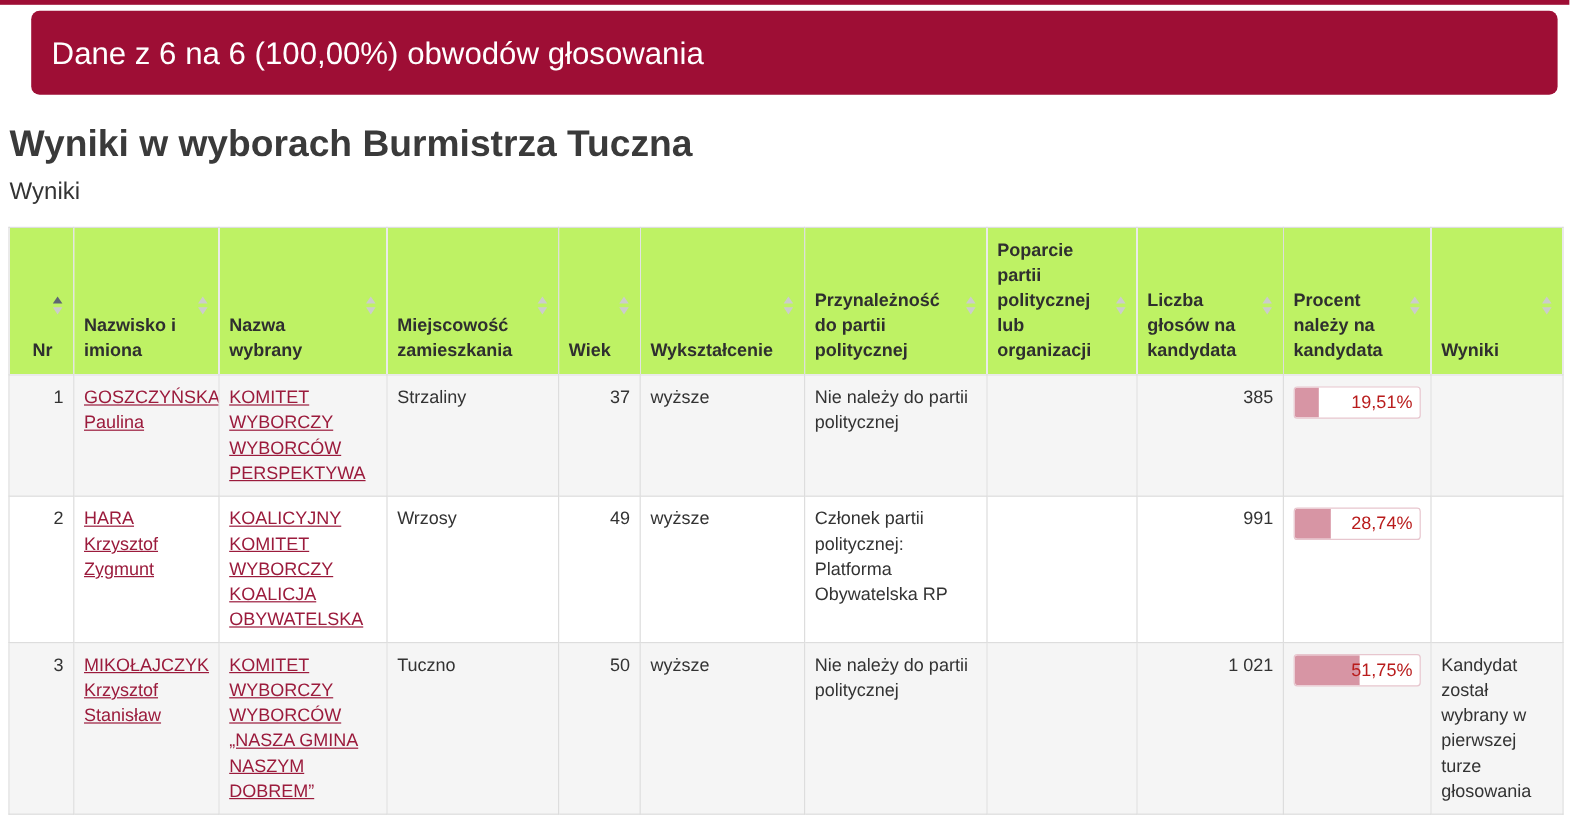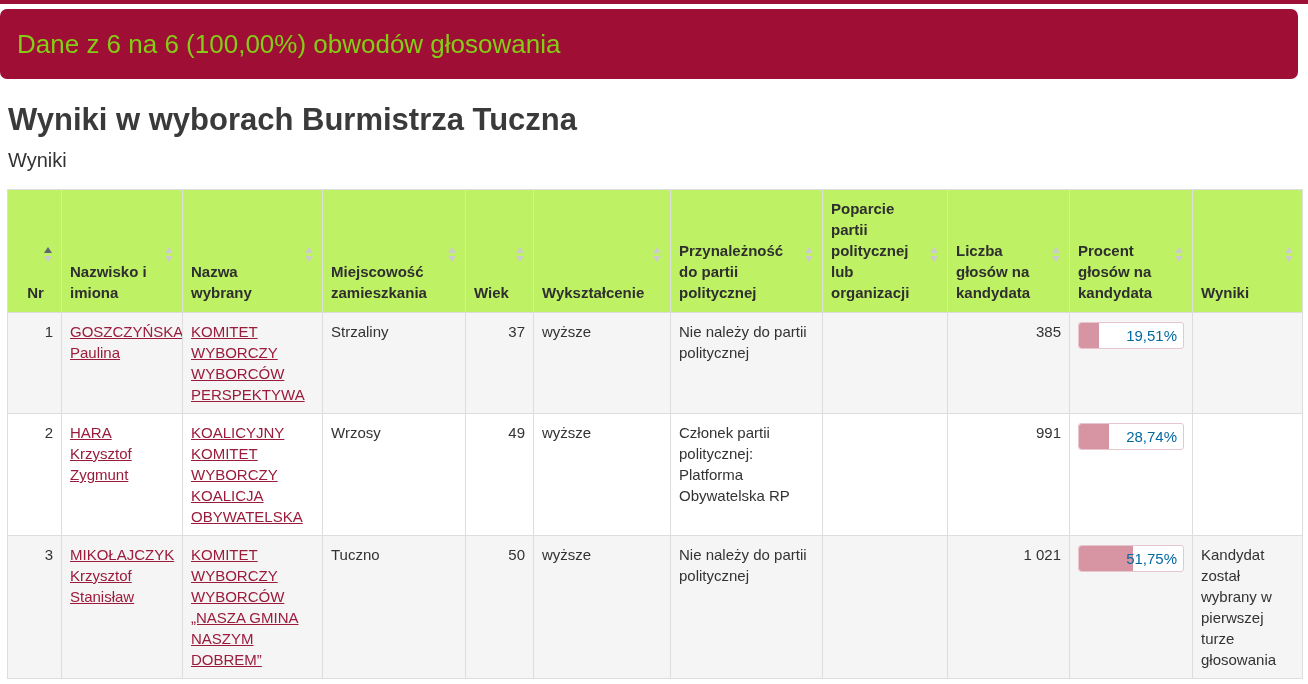--- a/index.html
+++ b/index.html
@@ -4,22 +4,22 @@
 <style>
   * { box-sizing: border-box; }
   html, body { margin: 0; padding: 0; }
   body {
     width: 1308px; height: 684px; overflow: hidden;
     font-family: "Liberation Sans", sans-serif;
     color: #333; background: #fff;
   }
   .top-strip { height: 4px; background: #9e0e35; }
   .banner {
-    margin: 5px 10px 0 0; height: 70px;
-    background: #9e0e35; color: #84cc16;
+    margin: 5px 10px 0 26px; height: 70px;
+    background: #9e0e35; color: #ffffff;
     border-radius: 7px;
     display: flex; align-items: center;
     padding: 0 17px; font-size: 26px; font-weight: 400;
   }
   .page-title {
     margin: 22px 0 0 8px; font-size: 31px; line-height: 38px;
     font-weight: 700; color: #3a3a3a;
   }
   .page-subtitle {
     margin: 9px 0 0 8px; font-size: 20px; line-height: 24px;
@@ -61,21 +61,21 @@
     position: relative; width: 106px; height: 27px;
     border: 1px solid #e7c6ce; border-radius: 3px;
     background: #fff; overflow: hidden; margin-top: 1px;
   }
   .pct-fill {
     position: absolute; left: 0; top: 0; bottom: 0;
     background: #d795a4; border-radius: 2px 0 0 2px;
   }
   .pct-label {
     position: absolute; right: 6px; top: 0; line-height: 26px;
-    font-size: 15px; color: #0369a1;
+    font-size: 15px; color: #b91c1c;
   }
 </style>
 </head>
 <body>
 
 <div class="top-strip"></div>
 
 <div class="banner">
   <span>Dane z 6 na 6 (100,00%) obwodów głosowania</span>
 </div>
@@ -156,21 +156,21 @@
           </span>
       </th>
       <th>
         <span>Liczba głosów na kandydata</span>
         <span class="sort">
             <span class="arr-up"></span>
             <span class="arr-down"></span>
           </span>
       </th>
       <th>
-        <span>Procent głosów na kandydata</span>
+        <span>Procent należy na kandydata</span>
         <span class="sort">
             <span class="arr-up"></span>
             <span class="arr-down"></span>
           </span>
       </th>
       <th>
         <span>Wyniki</span>
         <span class="sort">
             <span class="arr-up"></span>
             <span class="arr-down"></span>

